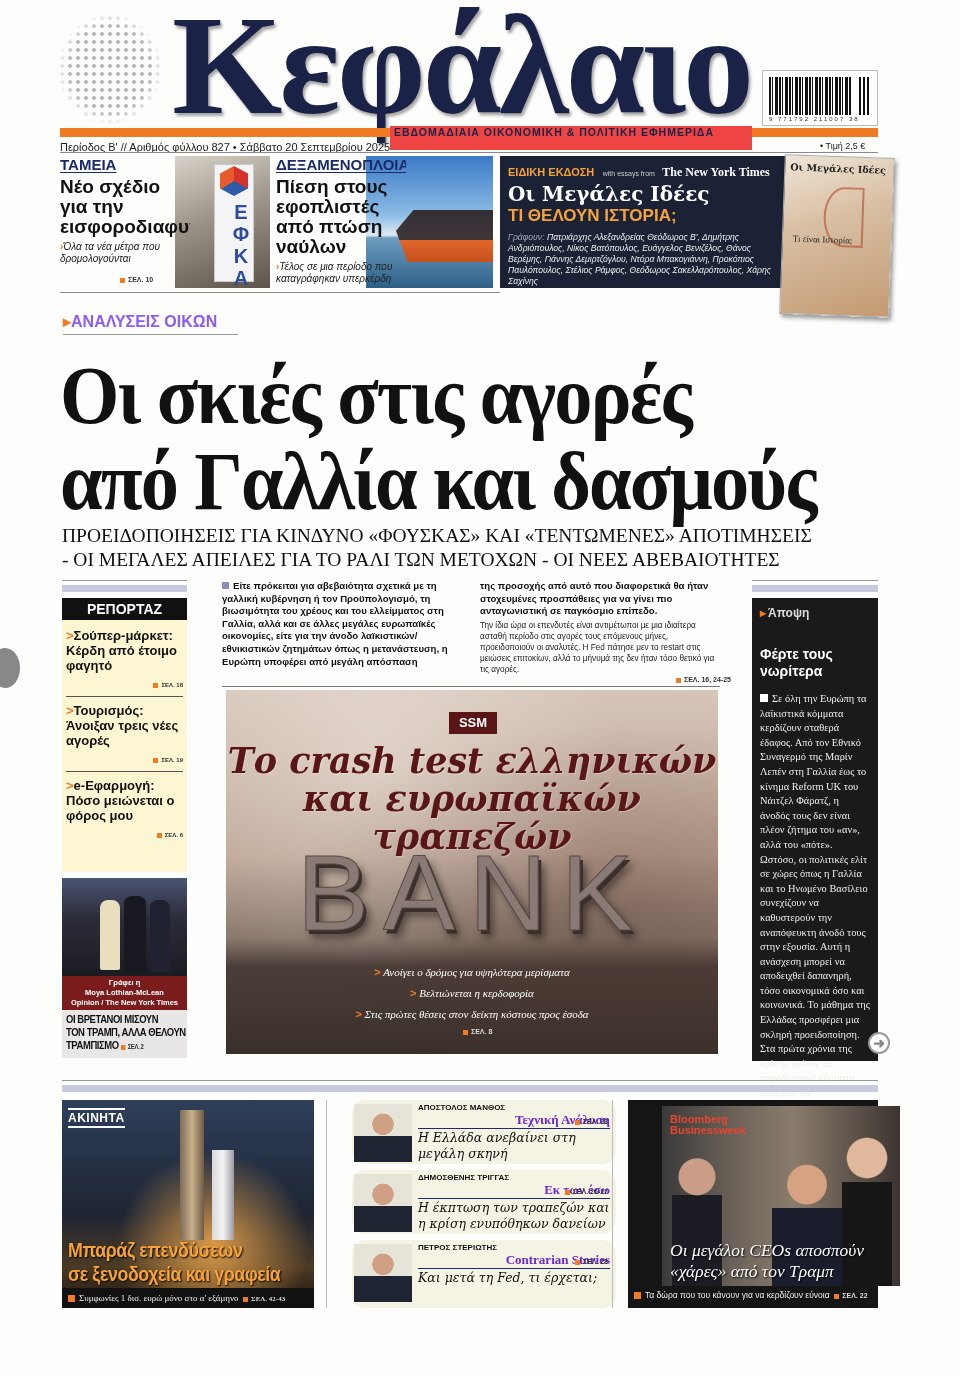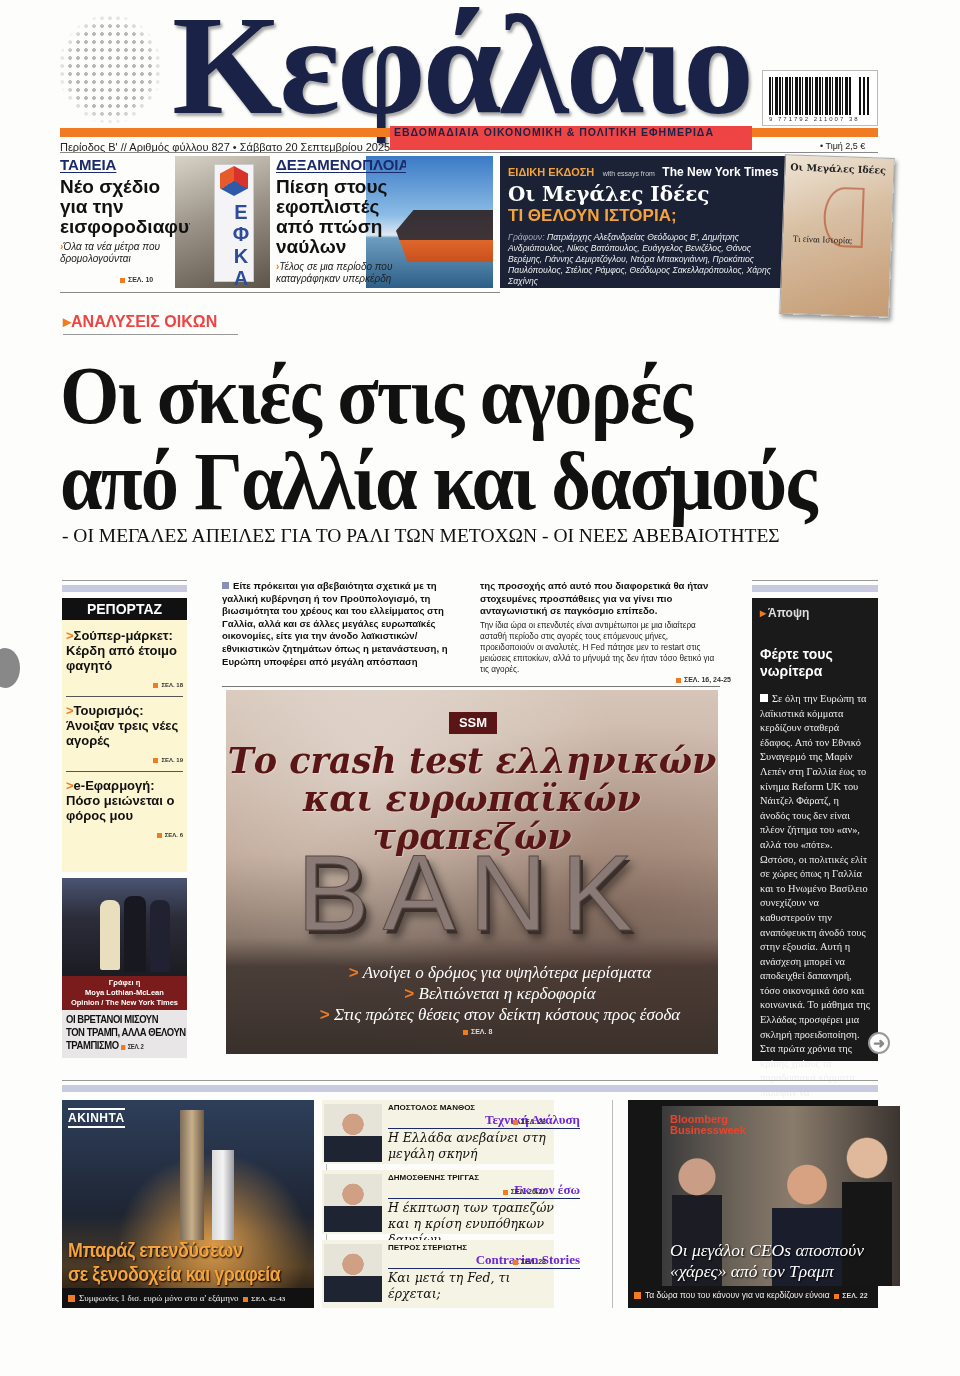--- a/index.html
+++ b/index.html
@@ -37,32 +37,32 @@
   .efka-photo { left: 175px; top: 156px; width: 95px; height: 132px; background: linear-gradient(160deg, #d8d3c8 0%, #9c9488 45%, #5d5449 100%); }
   .efka-sign { left: 214px; top: 164px; width: 40px; height: 118px; background: #f4f4f6; border: 1px solid #ccc; text-align: center; color: #2d4c9c; font-size: 20px; line-height: 25px; padding-top: 36px; font-weight: bold; }
   .efka-hex { left: 220px; top: 166px; width: 28px; height: 30px; background: conic-gradient(#d8322d 0 33%, #2e5aa8 33% 66%, #e75a2a 66%); clip-path: polygon(50% 0, 100% 25%, 100% 75%, 50% 100%, 0 75%, 0 25%); }
   .ship-photo { left: 366px; top: 156px; width: 127px; height: 132px; background: linear-gradient(180deg, #3b7ac6 0%, #8dbde6 45%, #dfeaf2 60%, #6d9dc0 62%, #2e5f87 100%); }
   .ship-hull { left: 396px; top: 210px; width: 97px; height: 52px; background: linear-gradient(180deg, #342f34 0%, #3f3538 58%, #e0672a 58%, #c8501e 100%); clip-path: polygon(18% 0, 100% 0, 100% 100%, 12% 100%, 0 40%); }
 
   
   .special { left: 500px; top: 156px; width: 290px; height: 132px; background: #1b2236; color: #fff; padding: 6px 8px; }
   .special .k { color: #f5a33a; font-weight: bold; font-size: 11px; }
   .special .with { font-size: 7px; color: #ccc; margin-left: 4px; }
-  .special .nyt { font-family: Liberation Sans, sans-serif; font-weight: bold; font-size: 12px; margin-left: 3px; }
+  .special .nyt { font-family: Liberation Serif, serif; font-weight: bold; font-size: 12px; margin-left: 3px; }
   .special .t { font-family: "DejaVu Serif", serif; font-weight: bold; font-size: 20px; line-height: 24px; margin-top: 2px; }
   .special .q { color: #f5a33a; font-weight: bold; font-size: 17px; line-height: 20px; }
   .special .writers { font-style: italic; font-size: 8.6px; line-height: 11px; color: #eee; margin-top: 6px; }
   .special .writers .lbl { color: #aab; }
   .cover { left: 782px; top: 156px; width: 110px; height: 160px; background: linear-gradient(160deg, #efe5d6 0%, #d8bfa3 40%, #c49a72 100%); transform: rotate(2deg); box-shadow: 2px 3px 4px rgba(0,0,0,.4); border: 1px solid #aaa; padding: 6px 5px; }
   .cover .ct { font-family: "DejaVu Serif", serif; font-weight: bold; font-size: 9.5px; color: #222; }
   .cover .cs { font-family: "Liberation Serif", serif; font-size: 9px; color: #222; position: absolute; left: 10px; top: 78px; }
   .cover .fig { position: absolute; left: 40px; top: 30px; width: 40px; height: 60px; border: 2px solid #b5482a; border-radius: 50% 0 0 50%; opacity: .6; }
 
   
-  .section-label { left: 63px; top: 312px; font-weight: bold; font-size: 16px; color: #ef4444; }
+  .section-label { left: 63px; top: 312px; font-weight: bold; font-size: 16px; color: #8b5cf6; }
   .section-label::before { content: "\25B8 "; color: #f07b22; }
   .section-rule { left: 63px; top: 334px; width: 175px; height: 1px; background: #999; }
   .headline { left: 60px; top: 352px; width: 840px; font-family: "Liberation Serif", serif; font-weight: bold; font-size: 83px; line-height: 86px; color: #111; letter-spacing: -2px; transform: scaleX(0.92); transform-origin: left top; white-space: nowrap; }
   .deck { left: 62px; top: 524px; width: 820px; font-family: "Liberation Serif", serif; font-size: 19.5px; line-height: 24px; color: #111; white-space: nowrap; }
 
   
   .rule-pair { height: 12px; border-top: 1px solid #999; background: #c8cbe0; background-clip: content-box; padding-top: 4px; }
   .rep-top { left: 62px; top: 580px; width: 125px; }
   .rep-head { left: 62px; top: 598px; width: 125px; height: 22px; background: #111; color: #fff; font-weight: bold; font-size: 14px; text-align: center; line-height: 22px; }
   .rep-box { left: 62px; top: 620px; width: 125px; height: 252px; background: #fdf6d2; padding: 4px 4px; }
@@ -89,21 +89,21 @@
 
   
   .bank { left: 226px; top: 690px; width: 492px; height: 364px; overflow: hidden;
     background:
       radial-gradient(ellipse at 30% 20%, rgba(255,255,255,.35), transparent 50%),
       radial-gradient(ellipse at 80% 60%, rgba(80,50,40,.35), transparent 60%),
       linear-gradient(180deg, #d6c5b8 0%, #bea695 45%, #8c7a6e 68%, #4a3e38 76%, #3a302b 100%); }
   .ssm { position: absolute; left: 223px; top: 22px; width: 48px; height: 22px; background: #5a1616; color: #fff; font-weight: bold; font-size: 13px; text-align: center; line-height: 22px; }
   .bank-title { position: absolute; left: 0; top: 52px; width: 100%; text-align: center; font-family: "DejaVu Serif", serif; font-style: italic; font-weight: bold; font-size: 35px; line-height: 38px; color: #5a1616; text-shadow: 1px 1px 1px rgba(255,255,255,.3); }
   .bank-word { position: absolute; left: 0; top: 140px; width: 100%; text-align: center; font-family: "Liberation Sans", sans-serif; font-size: 108px; letter-spacing: 14px; color: #8a7a76; text-shadow: 3px 4px 0 #3b2f2b, 6px 8px 8px rgba(0,0,0,.5); -webkit-text-stroke: 1px #5a4a46; }
-  .bank-bullets { position: absolute; left: 0; top: 272px; width: 100%; text-align: center; font-family: "Liberation Serif", serif; font-style: italic; font-size: 17px; line-height: 21px; color: #fff; margin-left: 28px; }
+  .bank-bullets { position: absolute; left: 0; top: 272px; width: 100%; text-align: center; font-family: "Liberation Serif", serif; font-style: italic; font-size: 11px; line-height: 21px; color: #fff; }
   .bank-bullets .arrow { font-family: "Liberation Sans", sans-serif; }
   .bank-ref { position: absolute; left: 237px; top: 338px; color: #ddd; }
 
   
   .op-top { left: 752px; top: 580px; width: 126px; }
   .opinion { left: 752px; top: 598px; width: 126px; height: 463px; background: #1a1a1a; color: #fff; padding: 8px 8px; }
   .opinion .lbl { font-weight: bold; font-size: 12px; color: #ddd; }
   .opinion .lbl::before { content: "\25B8"; color: #f07b22; margin-right: 2px; }
   .opinion .t { font-weight: bold; font-size: 14px; line-height: 17px; margin-top: 26px; }
   .opinion .b { font-family: "Liberation Serif", serif; font-size: 10.4px; line-height: 14.6px; color: #eee; margin-top: 12px; }
@@ -114,21 +114,21 @@
   
   .bottom-rule { left: 62px; top: 1080px; width: 816px; }
   .realestate { left: 62px; top: 1100px; width: 252px; height: 208px; overflow: hidden;
     background: radial-gradient(ellipse at 60% 70%, #d99a4a 0%, transparent 45%), linear-gradient(180deg, #2e3f5a 0%, #1e2533 55%, #4b3a24 80%, #20160e 100%); }
   .re-tower1 { position: absolute; left: 118px; top: 10px; width: 24px; height: 130px; background: linear-gradient(90deg, #7e6c5a, #c8b08a 50%, #6e5a48); }
   .re-tower2 { position: absolute; left: 150px; top: 50px; width: 22px; height: 90px; background: linear-gradient(90deg, #d9d9dc, #f4f4f4 50%, #9a9aa2); }
   .re-kicker { position: absolute; left: 6px; top: 8px; color: #fff; font-weight: bold; font-size: 12px; border-top: 2px solid #fff; border-bottom: 2px solid #fff; padding: 1px 0; letter-spacing: .5px; }
   .re-title { position: absolute; left: 6px; top: 138px; color: #f5a33a; font-weight: bold; font-size: 21px; line-height: 24px; letter-spacing: -.5px; transform: scaleX(.85); transform-origin: left; white-space: nowrap; text-shadow: 1px 1px 2px #000; }
   .re-sub { position: absolute; left: 0; top: 188px; width: 100%; height: 20px; background: #111; color: #eee; font-family: "Liberation Serif", serif; font-size: 9px; line-height: 20px; padding-left: 6px; }
 
-  .col-item { left: 322px; width: 232px; height: 64px; background: #f5f3e4; }
+  .col-item { left: 352px; width: 264px; height: 64px; background: #f5f3e4; border-radius: 14px; }
   .col-photo { position: absolute; left: 2px; top: 4px; width: 58px; height: 58px; background: radial-gradient(circle at 50% 35%, #d0a084 0 22%, transparent 23%), linear-gradient(180deg, #e6e3d8 0%, #e6e3d8 55%, #1f2433 56%, #1f2433 100%); }
   .col-author { position: absolute; left: 66px; top: 3px; font-weight: bold; font-size: 8px; color: #111; }
   .col-rubric { position: absolute; left: 66px; top: 12px; width: 192px; border-bottom: 1px solid #1b2a6b; font-family: "Liberation Serif", serif; font-weight: bold; font-size: 13px; color: #6d28d9; text-align: right; }
   .col-ref { position: absolute; right: 8px; top: 18px; }
   .col-title { position: absolute; left: 66px; top: 30px; font-family: "DejaVu Serif", serif; font-style: italic; font-size: 12.5px; line-height: 16px; color: #111; }
 
   .bloomberg { left: 628px; top: 1100px; width: 250px; height: 208px; background: #151515; padding: 6px; }
   .bb-photo { position: absolute; left: 6px; top: 6px; width: 238px; height: 180px; overflow: hidden; background: linear-gradient(90deg, #3a3a3a 0%, #6b6258 30%, #8a7c6c 55%, #3b3430 100%); margin-left: 28px; }
   .bb-p1 { position: absolute; left: 10px; top: 40px; width: 50px; height: 140px; background: radial-gradient(circle at 50% 22%, #c99d86 0 16%, transparent 17%), linear-gradient(180deg, transparent 0 35%, #1c1c24 35%); }
   .bb-p2 { position: absolute; left: 110px; top: 50px; width: 70px; height: 130px; background: radial-gradient(circle at 50% 22%, #d6a282 0 18%, transparent 19%), linear-gradient(180deg, transparent 0 40%, #1a1d2c 40%); }
@@ -194,20 +194,21 @@
 </div>
 <div class="abs hr" style="left:60px;top:292px;width:440px;"></div>
 
 <div class="abs section-label">ΑΝΑΛΥΣΕΙΣ ΟΙΚΩΝ</div>
 <div class="abs section-rule"></div>
 <div class="abs headline">
   <div>Οι σκιές στις αγορές</div>
   <div>από Γαλλία και δασμούς</div>
 </div>
 <div class="abs deck">
+  <div>ΠΡΟΕΙΔΟΠΟΙΗΣΕΙΣ ΓΙΑ ΚΙΝΔΥΝΟ «ΦΟΥΣΚΑΣ» ΚΑΙ «ΤΕΝΤΩΜΕΝΕΣ» ΑΠΟΤΙΜΗΣΕΙΣ</div>
   <div>- ΟΙ ΜΕΓΑΛΕΣ ΑΠΕΙΛΕΣ ΓΙΑ ΤΟ ΡΑΛΙ ΤΩΝ ΜΕΤΟΧΩΝ - ΟΙ ΝΕΕΣ ΑΒΕΒΑΙΟΤΗΤΕΣ</div>
 </div>
 
 <div class="abs lede">Είτε πρόκειται για αβεβαιότητα σχετικά με τη γαλλική κυβέρνηση ή τον Προϋπολογισμό, τη βιωσιμότητα του χρέους και του ελλείμματος στη Γαλλία, αλλά και σε άλλες μεγάλες ευρωπαϊκές οικονομίες, είτε για την άνοδο λαϊκιστικών/ εθνικιστικών ζητημάτων όπως η μετανάστευση, η Ευρώπη υποφέρει από μεγάλη απόσπαση</div>
 <div class="abs lede2">της προσοχής από αυτό που διαφορετικά θα ήταν στοχευμένες προσπάθειες για να γίνει πιο ανταγωνιστική σε παγκόσμιο επίπεδο.</div>
 <div class="abs body2">Την ίδια ώρα οι επενδυτές είναι αντιμέτωποι με μια ιδιαίτερα ασταθή περίοδο στις αγορές τους επόμενους μήνες, προειδοποιούν οι αναλυτές. Η Fed πάτησε μεν το restart στις μειώσεις επιτοκίων, αλλά το μήνυμά της δεν ήταν τόσο θετικό για τις αγορές.</div>
 <div class="abs pageref body-ref">ΣΕΛ. 16, 24-25</div>
 <div class="abs body-rule"></div>
 
 <div class="abs rule-pair rep-top"></div>

